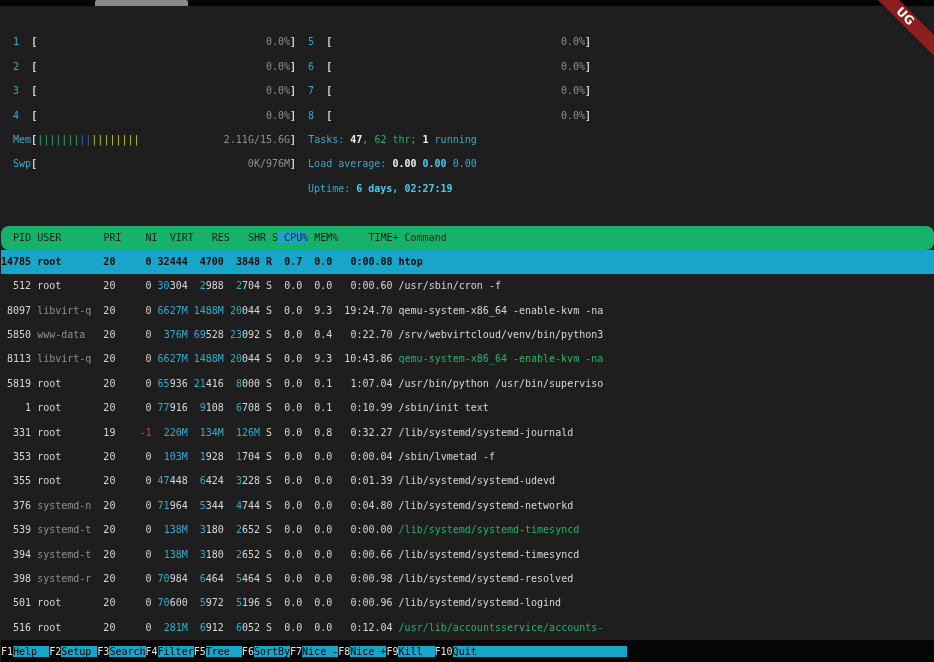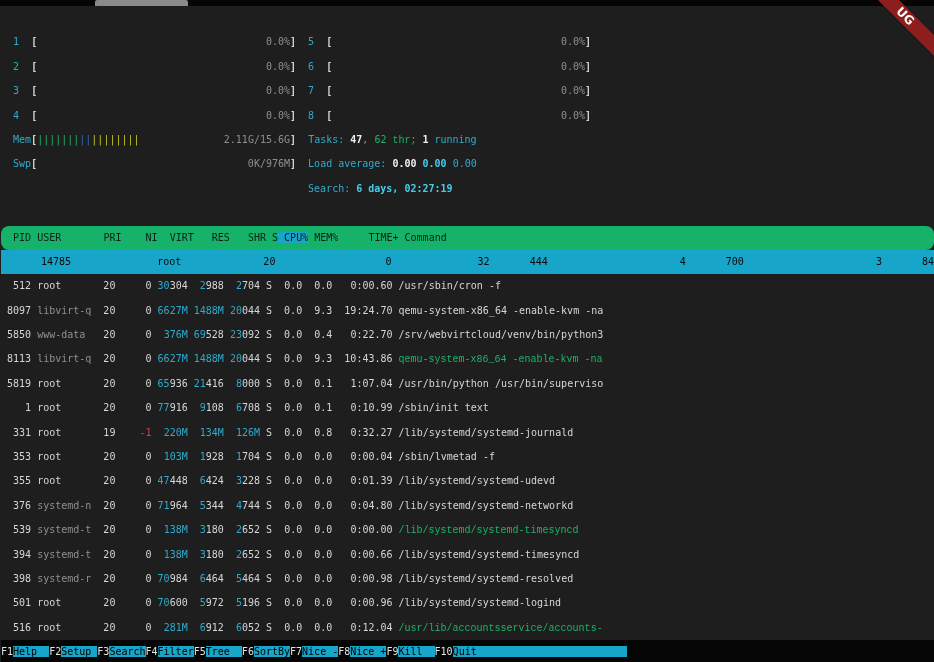--- a/index.html
+++ b/index.html
@@ -41,52 +41,52 @@
   .line{
     height:24.4px;line-height:24.4px;font-size:10px;
     white-space:pre;overflow:hidden;color:var(--fg);
   }
   .line span{display:inline;}
   .fg{color:var(--fg);}
   .fgB{color:var(--fg2);font-weight:bold;}
   .dim{color:var(--dim);}
   .cyan{color:var(--cyan);}
   .cyanB{color:var(--cyanBright);font-weight:bold;}
-  .green{color:var(--green);font-family:Liberation Mono, monospace;}
+  .green{color:var(--green);}
   .greenB{color:var(--green);font-weight:normal;}
   .red{color:var(--red);}
   .brk{color:var(--fg);font-weight:bold;}
   .pG{color:var(--green);}
   .pB{color:var(--blue);}
   .pY{color:var(--yellow);}
   .header{background:var(--bgGreen);color:#0d1f17;border-radius:8px;}
   .header span{color:#0d1f17;}
   .header .sortcell{background:var(--bgCyan);}
   .sel{background:var(--bgCyan);}
-  .sel span{color:var(--black) !important;font-weight:normal;padding-left:40px;}
+  .sel span{color:var(--black) !important;font-weight:bold;}
   .fbar{background:#050505;}
   .fkey{color:#e4e4e4;margin-top:32px;}
   .flabel{background:var(--bgCyan);color:#000000;}
 </style>
 </head>
 <body>
 
 <div id="screen"></div>
 <div id="topstrip">
   <div id="toptab"></div>
 </div>
 <div id="term">
     <div class="line"></div>
     <div class="line"><span>  </span><span class="cyan">1</span><span>  </span><span class="brk">[</span><span>                                      </span><span class="dim">0.0%</span><span class="brk">]</span><span>  </span><span class="cyan">5</span><span>  </span><span class="brk">[</span><span>                                      </span><span class="dim">0.0%</span><span class="brk">]</span></div>
     <div class="line"><span>  </span><span class="cyan">2</span><span>  </span><span class="brk">[</span><span>                                      </span><span class="dim">0.0%</span><span class="brk">]</span><span>  </span><span class="cyan">6</span><span>  </span><span class="brk">[</span><span>                                      </span><span class="dim">0.0%</span><span class="brk">]</span></div>
     <div class="line"><span>  </span><span class="cyan">3</span><span>  </span><span class="brk">[</span><span>                                      </span><span class="dim">0.0%</span><span class="brk">]</span><span>  </span><span class="cyan">7</span><span>  </span><span class="brk">[</span><span>                                      </span><span class="dim">0.0%</span><span class="brk">]</span></div>
     <div class="line"><span>  </span><span class="cyan">4</span><span>  </span><span class="brk">[</span><span>                                      </span><span class="dim">0.0%</span><span class="brk">]</span><span>  </span><span class="cyan">8</span><span>  </span><span class="brk">[</span><span>                                      </span><span class="dim">0.0%</span><span class="brk">]</span></div>
     <div class="line"><span>  </span><span class="cyan">Mem</span><span class="brk">[</span><span class="pG">|||||||</span><span class="pB">||</span><span class="pY">||||||||</span><span>              </span><span class="dim">2.11G/15.6G</span><span class="brk">]</span><span>  </span><span class="cyan">Tasks: </span><span class="fgB">47</span><span class="cyan">, </span><span class="greenB">62</span><span class="green"> thr; </span><span class="fgB">1</span><span class="cyan"> running</span></div>
     <div class="line"><span>  </span><span class="cyan">Swp</span><span class="brk">[</span><span>                                   </span><span class="dim">0K/976M</span><span class="brk">]</span><span>  </span><span class="cyan">Load average: </span><span class="fgB">0.00</span><span class="cyan"> </span><span class="cyanB">0.00</span><span class="cyan"> </span><span class="cyan">0.00</span></div>
-    <div class="line"><span>                                                   </span><span class="cyan">Search: </span><span class="cyanB">6 days, 02:27:19</span></div>
+    <div class="line"><span>                                                   </span><span class="cyan">Uptime: </span><span class="cyanB">6 days, 02:27:19</span></div>
     <div class="line"></div>
     <div class="line header"><span>  PID</span><span> </span><span>USER     </span><span> </span><span> PRI</span><span> </span><span>   NI</span><span> </span><span> VIRT</span><span> </span><span>  RES</span><span> </span><span>  SHR</span><span> </span><span>S</span><span class="sortcell"> CPU%</span><span> </span><span>MEM%</span><span> </span><span>    TIME+</span><span> </span><span>Command</span></div>
     <div class="line sel"><span class="fg">14785</span><span> </span><span class="fg">root     </span><span class="fg">  20</span><span> </span><span class="fg">    0</span><span> </span><span class="cyan">32</span><span class="fg">444</span><span> </span><span> </span><span class="cyan">4</span><span class="fg">700</span><span> </span><span> </span><span class="cyan">3</span><span class="fg">848</span><span> </span><span class="fg">R</span><span> </span><span class="fg"> 0.7</span><span> </span><span class="fg"> 0.0</span><span> </span><span class="fg">  0:00.08</span><span> </span><span class="fg">htop</span></div>
     <div class="line"><span class="fg">  512</span><span> </span><span class="fg">root     </span><span class="fg">  20</span><span> </span><span class="fg">    0</span><span> </span><span class="cyan">30</span><span class="fg">304</span><span> </span><span> </span><span class="cyan">2</span><span class="fg">988</span><span> </span><span> </span><span class="cyan">2</span><span class="fg">704</span><span> </span><span class="fg">S</span><span> </span><span class="fg"> 0.0</span><span> </span><span class="fg"> 0.0</span><span> </span><span class="fg">  0:00.60</span><span> </span><span class="fg">/usr/sbin/cron -f</span></div>
     <div class="line"><span class="fg"> 8097</span><span> </span><span class="dim">libvirt-q</span><span class="fg">  20</span><span> </span><span class="fg">    0</span><span> </span><span class="cyan">6627M</span><span> </span><span class="cyan">1488M</span><span> </span><span class="cyan">20</span><span class="fg">044</span><span> </span><span class="fg">S</span><span> </span><span class="fg"> 0.0</span><span> </span><span class="fg"> 9.3</span><span> </span><span class="fg"> 19:24.70</span><span> </span><span class="fg">qemu-system-x86_64 -enable-kvm -na</span></div>
     <div class="line"><span class="fg"> 5850</span><span> </span><span class="dim">www-data </span><span class="fg">  20</span><span> </span><span class="fg">    0</span><span> </span><span> </span><span class="cyan">376M</span><span> </span><span class="cyan">69</span><span class="fg">528</span><span> </span><span class="cyan">23</span><span class="fg">092</span><span> </span><span class="fg">S</span><span> </span><span class="fg"> 0.0</span><span> </span><span class="fg"> 0.4</span><span> </span><span class="fg">  0:22.70</span><span> </span><span class="fg">/srv/webvirtcloud/venv/bin/python3</span></div>
     <div class="line"><span class="fg"> 8113</span><span> </span><span class="dim">libvirt-q</span><span class="fg">  20</span><span> </span><span class="fg">    0</span><span> </span><span class="cyan">6627M</span><span> </span><span class="cyan">1488M</span><span> </span><span class="cyan">20</span><span class="fg">044</span><span> </span><span class="fg">S</span><span> </span><span class="fg"> 0.0</span><span> </span><span class="fg"> 9.3</span><span> </span><span class="fg"> 10:43.86</span><span> </span><span class="green">qemu-system-x86_64 -enable-kvm -na</span></div>
     <div class="line"><span class="fg"> 5819</span><span> </span><span class="fg">root     </span><span class="fg">  20</span><span> </span><span class="fg">    0</span><span> </span><span class="cyan">65</span><span class="fg">936</span><span> </span><span class="cyan">21</span><span class="fg">416</span><span> </span><span> </span><span class="cyan">8</span><span class="fg">000</span><span> </span><span class="fg">S</span><span> </span><span class="fg"> 0.0</span><span> </span><span class="fg"> 0.1</span><span> </span><span class="fg">  1:07.04</span><span> </span><span class="fg">/usr/bin/python /usr/bin/superviso</span></div>
     <div class="line"><span class="fg">    1</span><span> </span><span class="fg">root     </span><span class="fg">  20</span><span> </span><span class="fg">    0</span><span> </span><span class="cyan">77</span><span class="fg">916</span><span> </span><span> </span><span class="cyan">9</span><span class="fg">108</span><span> </span><span> </span><span class="cyan">6</span><span class="fg">708</span><span> </span><span class="fg">S</span><span> </span><span class="fg"> 0.0</span><span> </span><span class="fg"> 0.1</span><span> </span><span class="fg">  0:10.99</span><span> </span><span class="fg">/sbin/init text</span></div>
     <div class="line"><span class="fg">  331</span><span> </span><span class="fg">root     </span><span class="fg">  19</span><span> </span><span class="red">   -1</span><span> </span><span> </span><span class="cyan">220M</span><span> </span><span> </span><span class="cyan">134M</span><span> </span><span> </span><span class="cyan">126M</span><span> </span><span class="fg">S</span><span> </span><span class="fg"> 0.0</span><span> </span><span class="fg"> 0.8</span><span> </span><span class="fg">  0:32.27</span><span> </span><span class="fg">/lib/systemd/systemd-journald</span></div>

